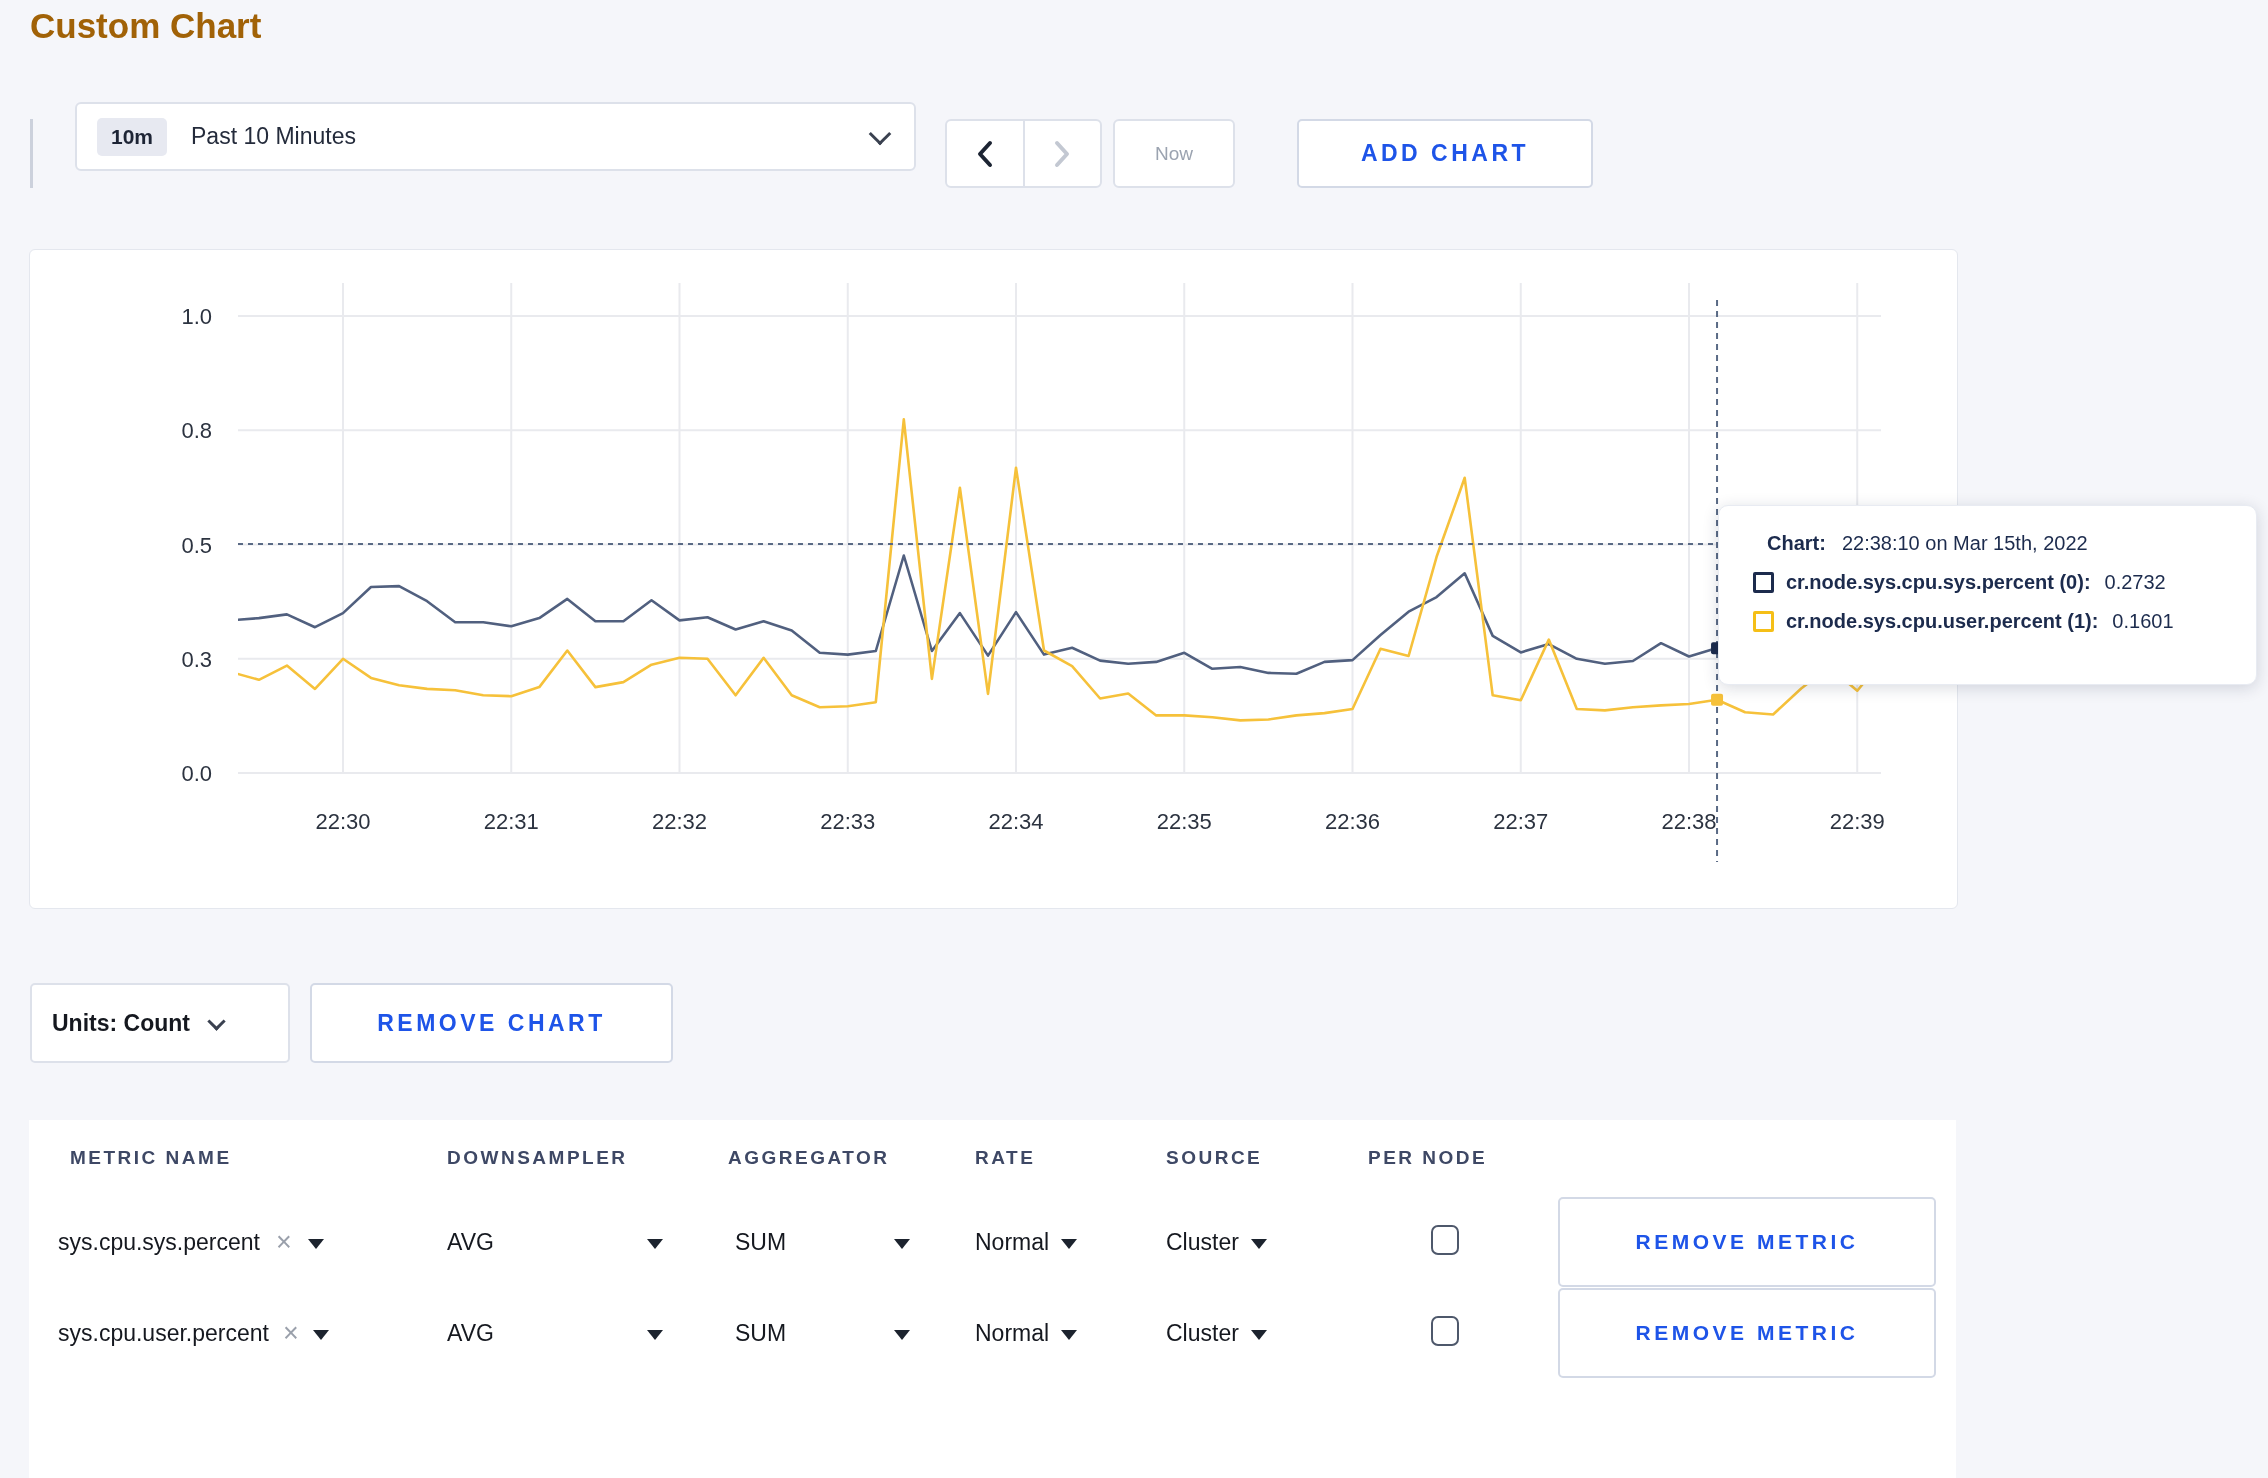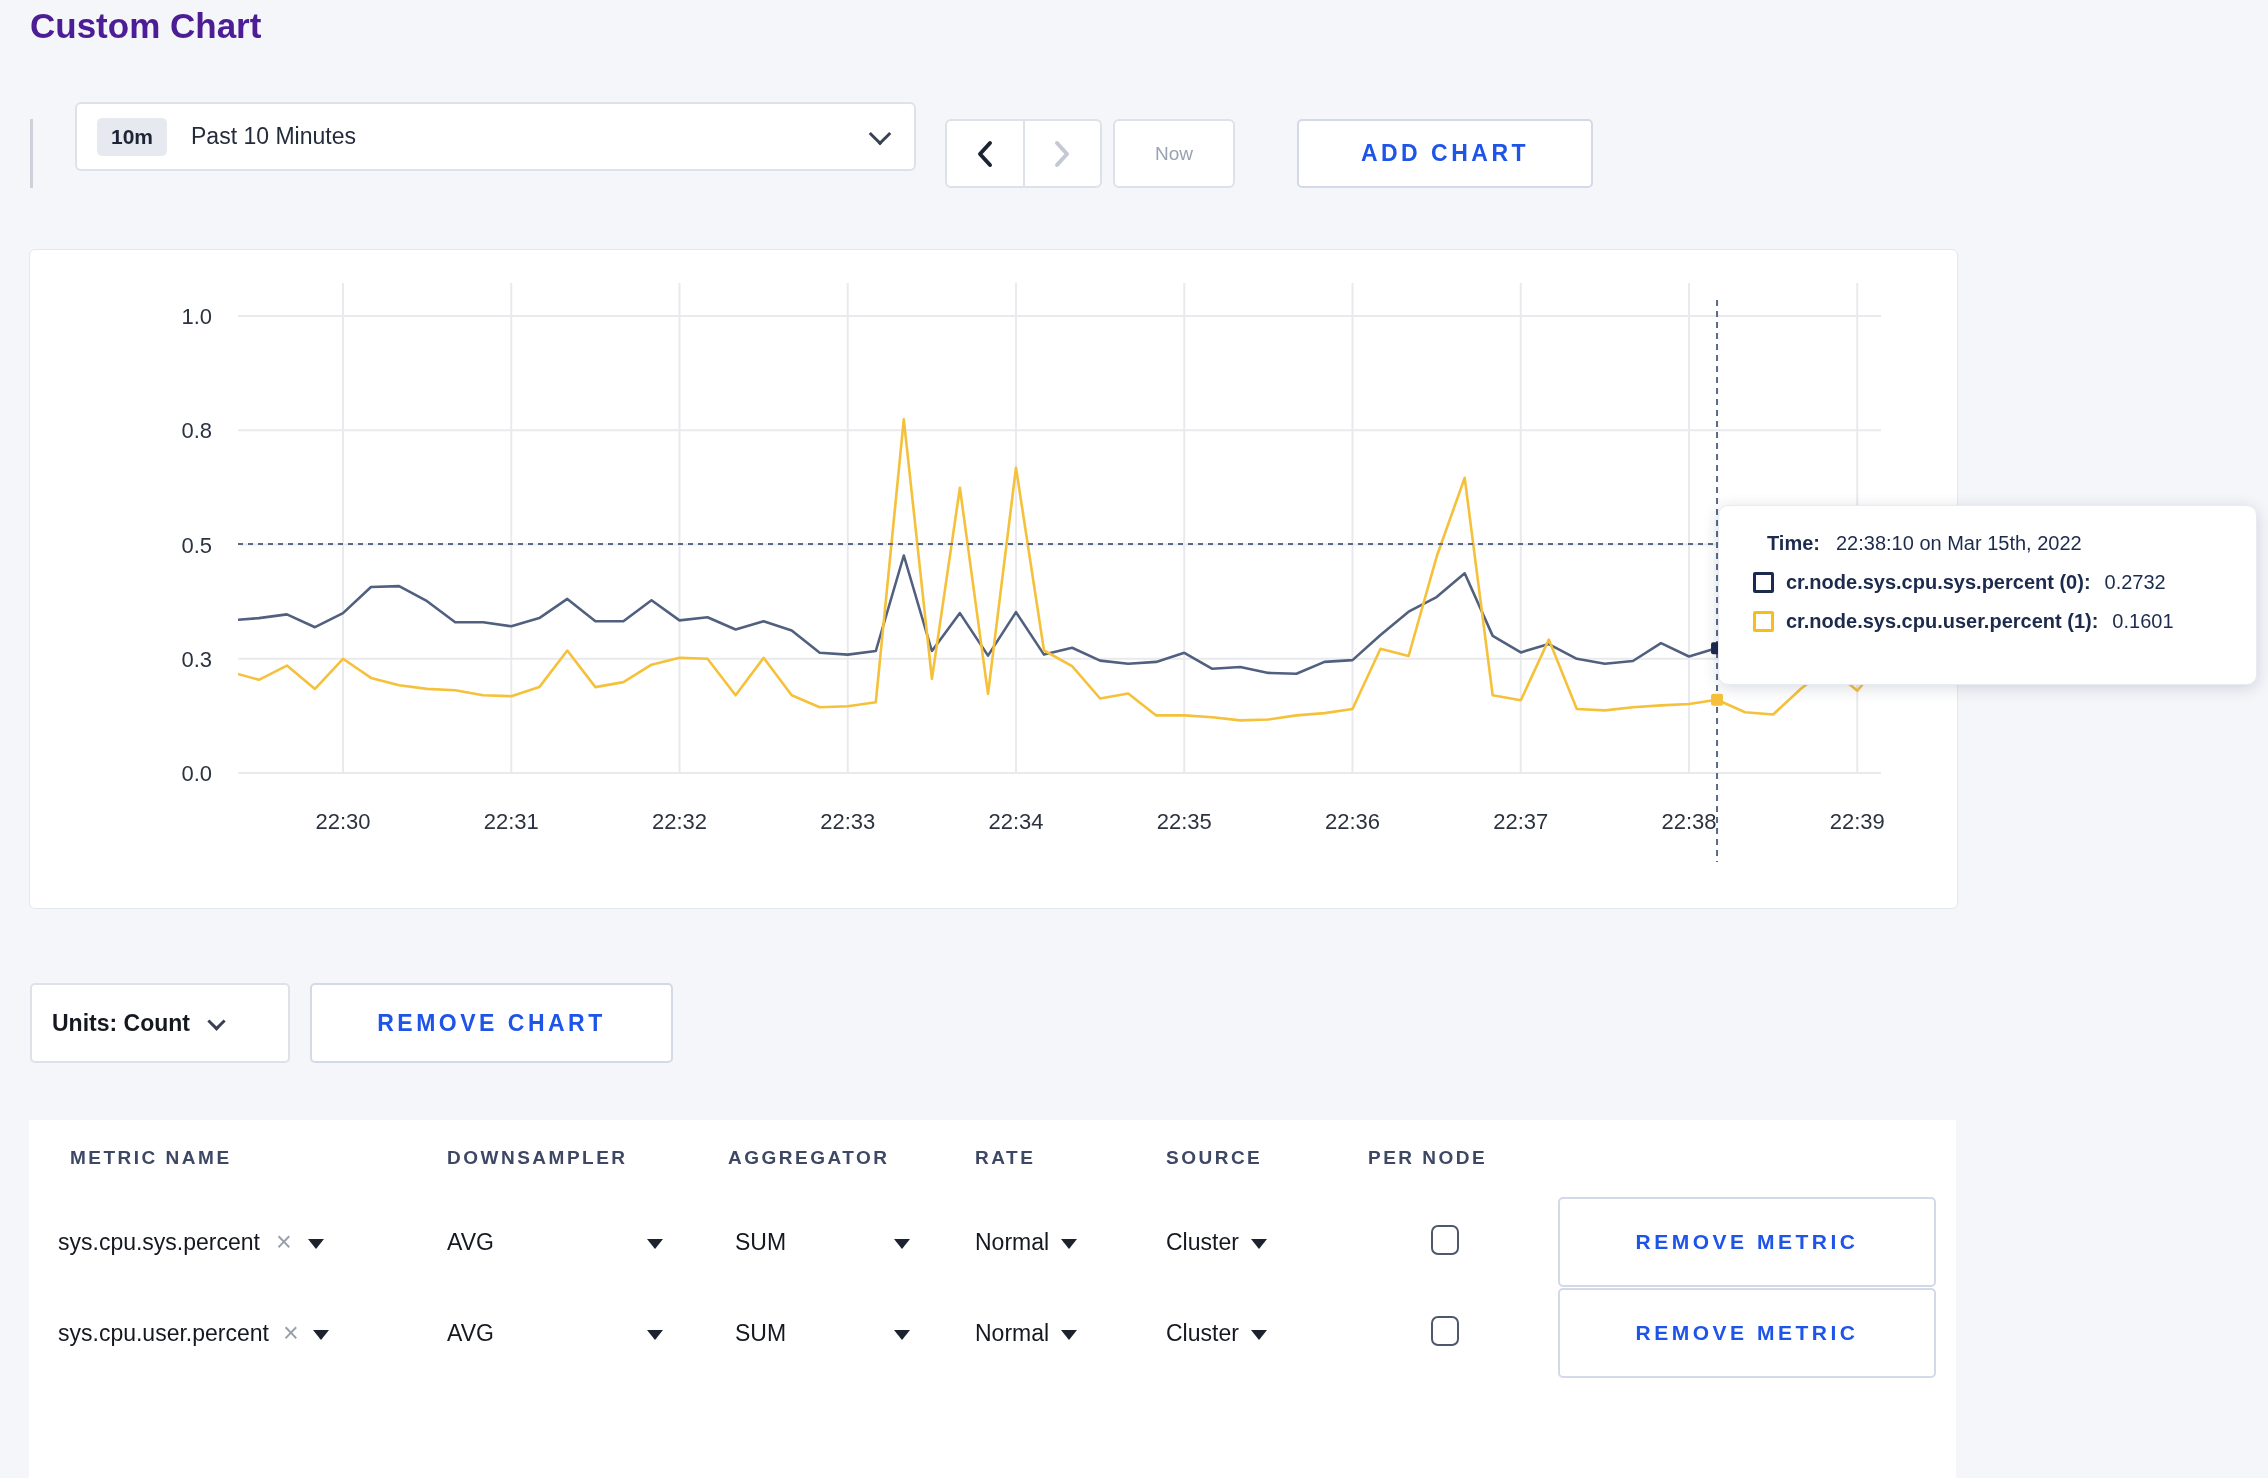--- a/index.html
+++ b/index.html
@@ -2,21 +2,21 @@
 <html><head>
 <meta charset="utf-8">
 <style>
   html,body{margin:0;padding:0;}
   body{
     width:2268px;height:1478px;position:relative;overflow:hidden;
     background:#f5f6fa;font-family:"Liberation Sans",sans-serif;color:#1b2130;
   }
   .abs{position:absolute;}
   
-  #page-title{left:30px;top:6px;font-size:35px;font-weight:600;color:#4c1d95;}
+  #page-title{left:30px;top:6px;font-size:35px;font-weight:600;color:#a16207;}
   
   #toolbar-divider{left:30px;top:119px;width:3px;height:69px;background:#ccd1dc;}
   .tool-btn{
     background:#fff;border:2px solid #dde1ea;border-radius:6px;box-sizing:border-box;
     display:flex;align-items:center;cursor:pointer;
   }
   #time-select{left:75px;top:102px;width:841px;height:69px;padding:0 26px 0 20px;}
   #time-badge{background:#e7e9f1;border-radius:5px;padding:7px 14px;font-size:21px;font-weight:700;color:#1d2435;}
   #time-label{margin-left:24px;font-size:23px;color:#242b3b;font-weight:500;}
   .chev{width:13px;height:13px;border-right:3px solid #3a4150;border-bottom:3px solid #3a4150;transform:rotate(45deg);margin-left:auto;margin-top:-6px;}
@@ -131,21 +131,21 @@
         <line x1="1687.0416666666667" y1="50" x2="1687.0416666666667" y2="612" stroke="#5a6a85" stroke-width="2" stroke-dasharray="6 5"></line>
         <line x1="208" y1="294.043" x2="1851" y2="294.043" stroke="#5a6a85" stroke-width="2" stroke-dasharray="5 5"></line>
         <rect x="1681.0416666666667" y="392.1476" width="12" height="12" fill="#1c2b4d" rx="2"></rect>
         <rect x="1681.0416666666667" y="443.8343" width="12" height="12" fill="#f6c13a" rx="2"></rect>
       </svg>
   </div>
 </div>
 
 <div class="abs" id="chart-tooltip">
   <div class="tt-row">
-    <span class="tt-time-label">Time:</span>
+    <span class="tt-time-label">Chart:</span>
     <span>22:38:10 on Mar 15th, 2022</span>
   </div>
   <div class="tt-row">
     <span class="tt-swatch" id="sw-sys" style="border-color: rgb(28, 43, 77);"></span>
     <span class="tt-name">cr.node.sys.cpu.sys.percent (0):</span>
     <span>0.2732</span>
   </div>
   <div class="tt-row">
     <span class="tt-swatch" id="sw-user" style="border-color: rgb(245, 191, 23);"></span>
     <span class="tt-name">cr.node.sys.cpu.user.percent (1):</span>

